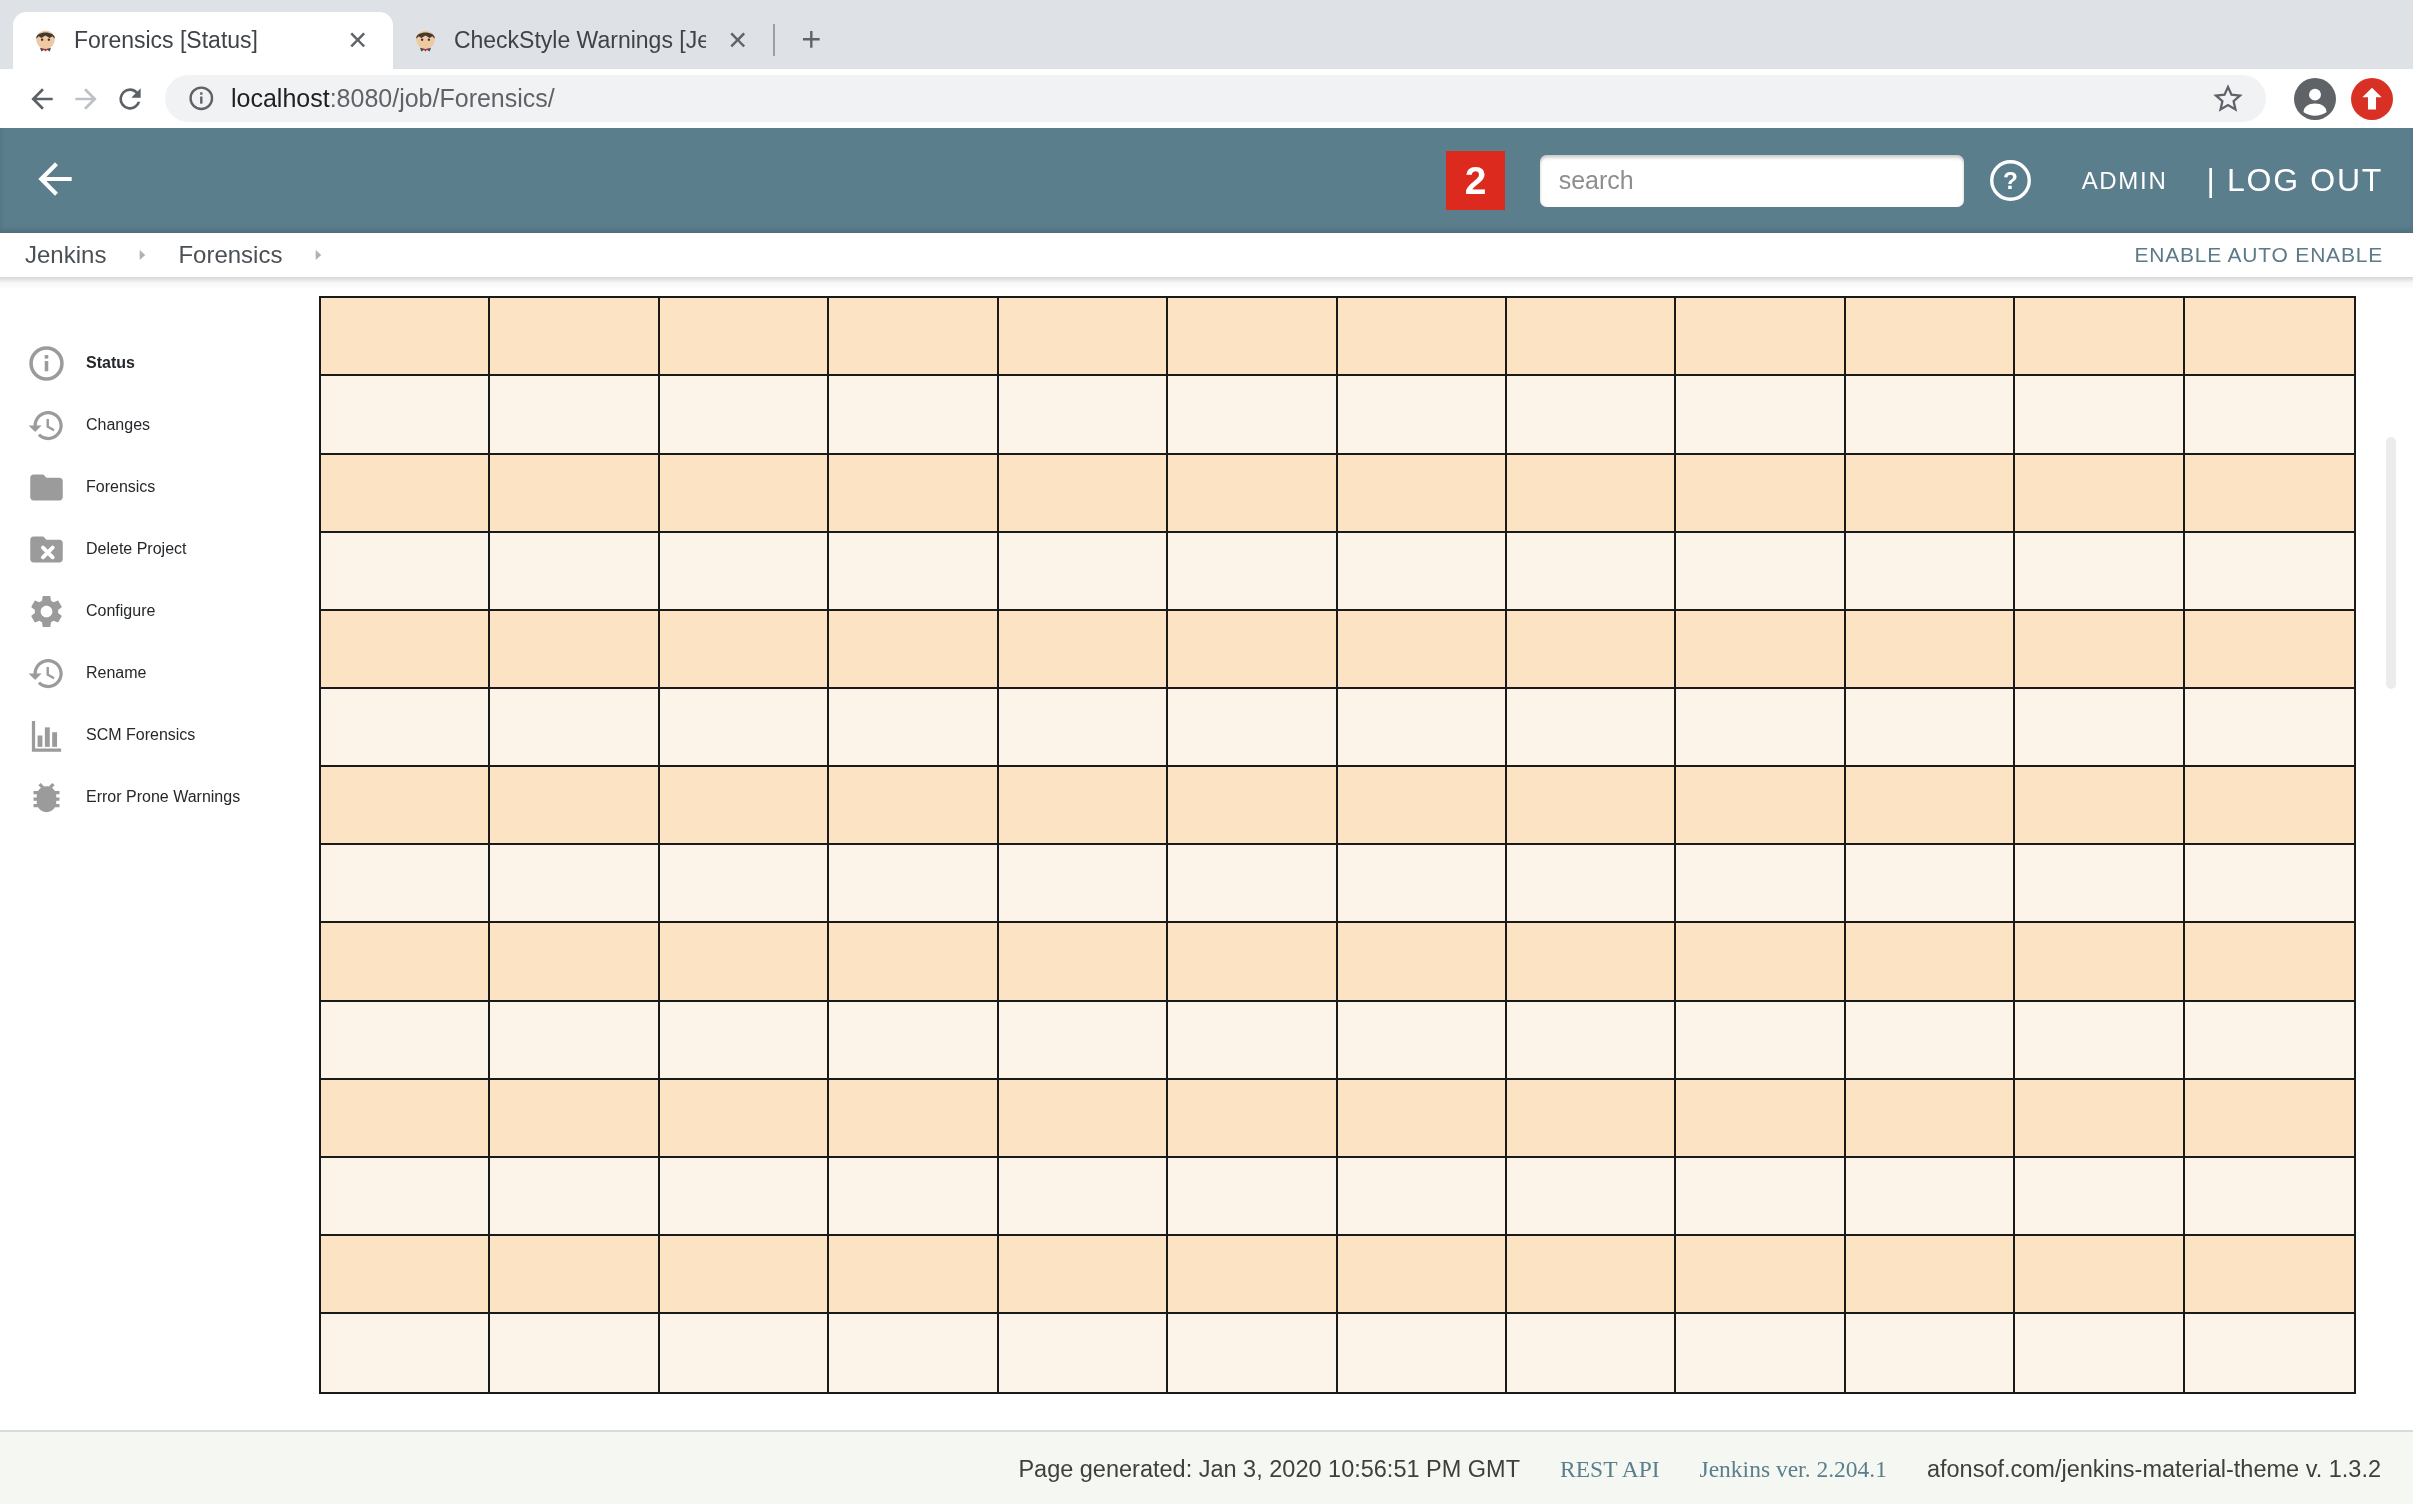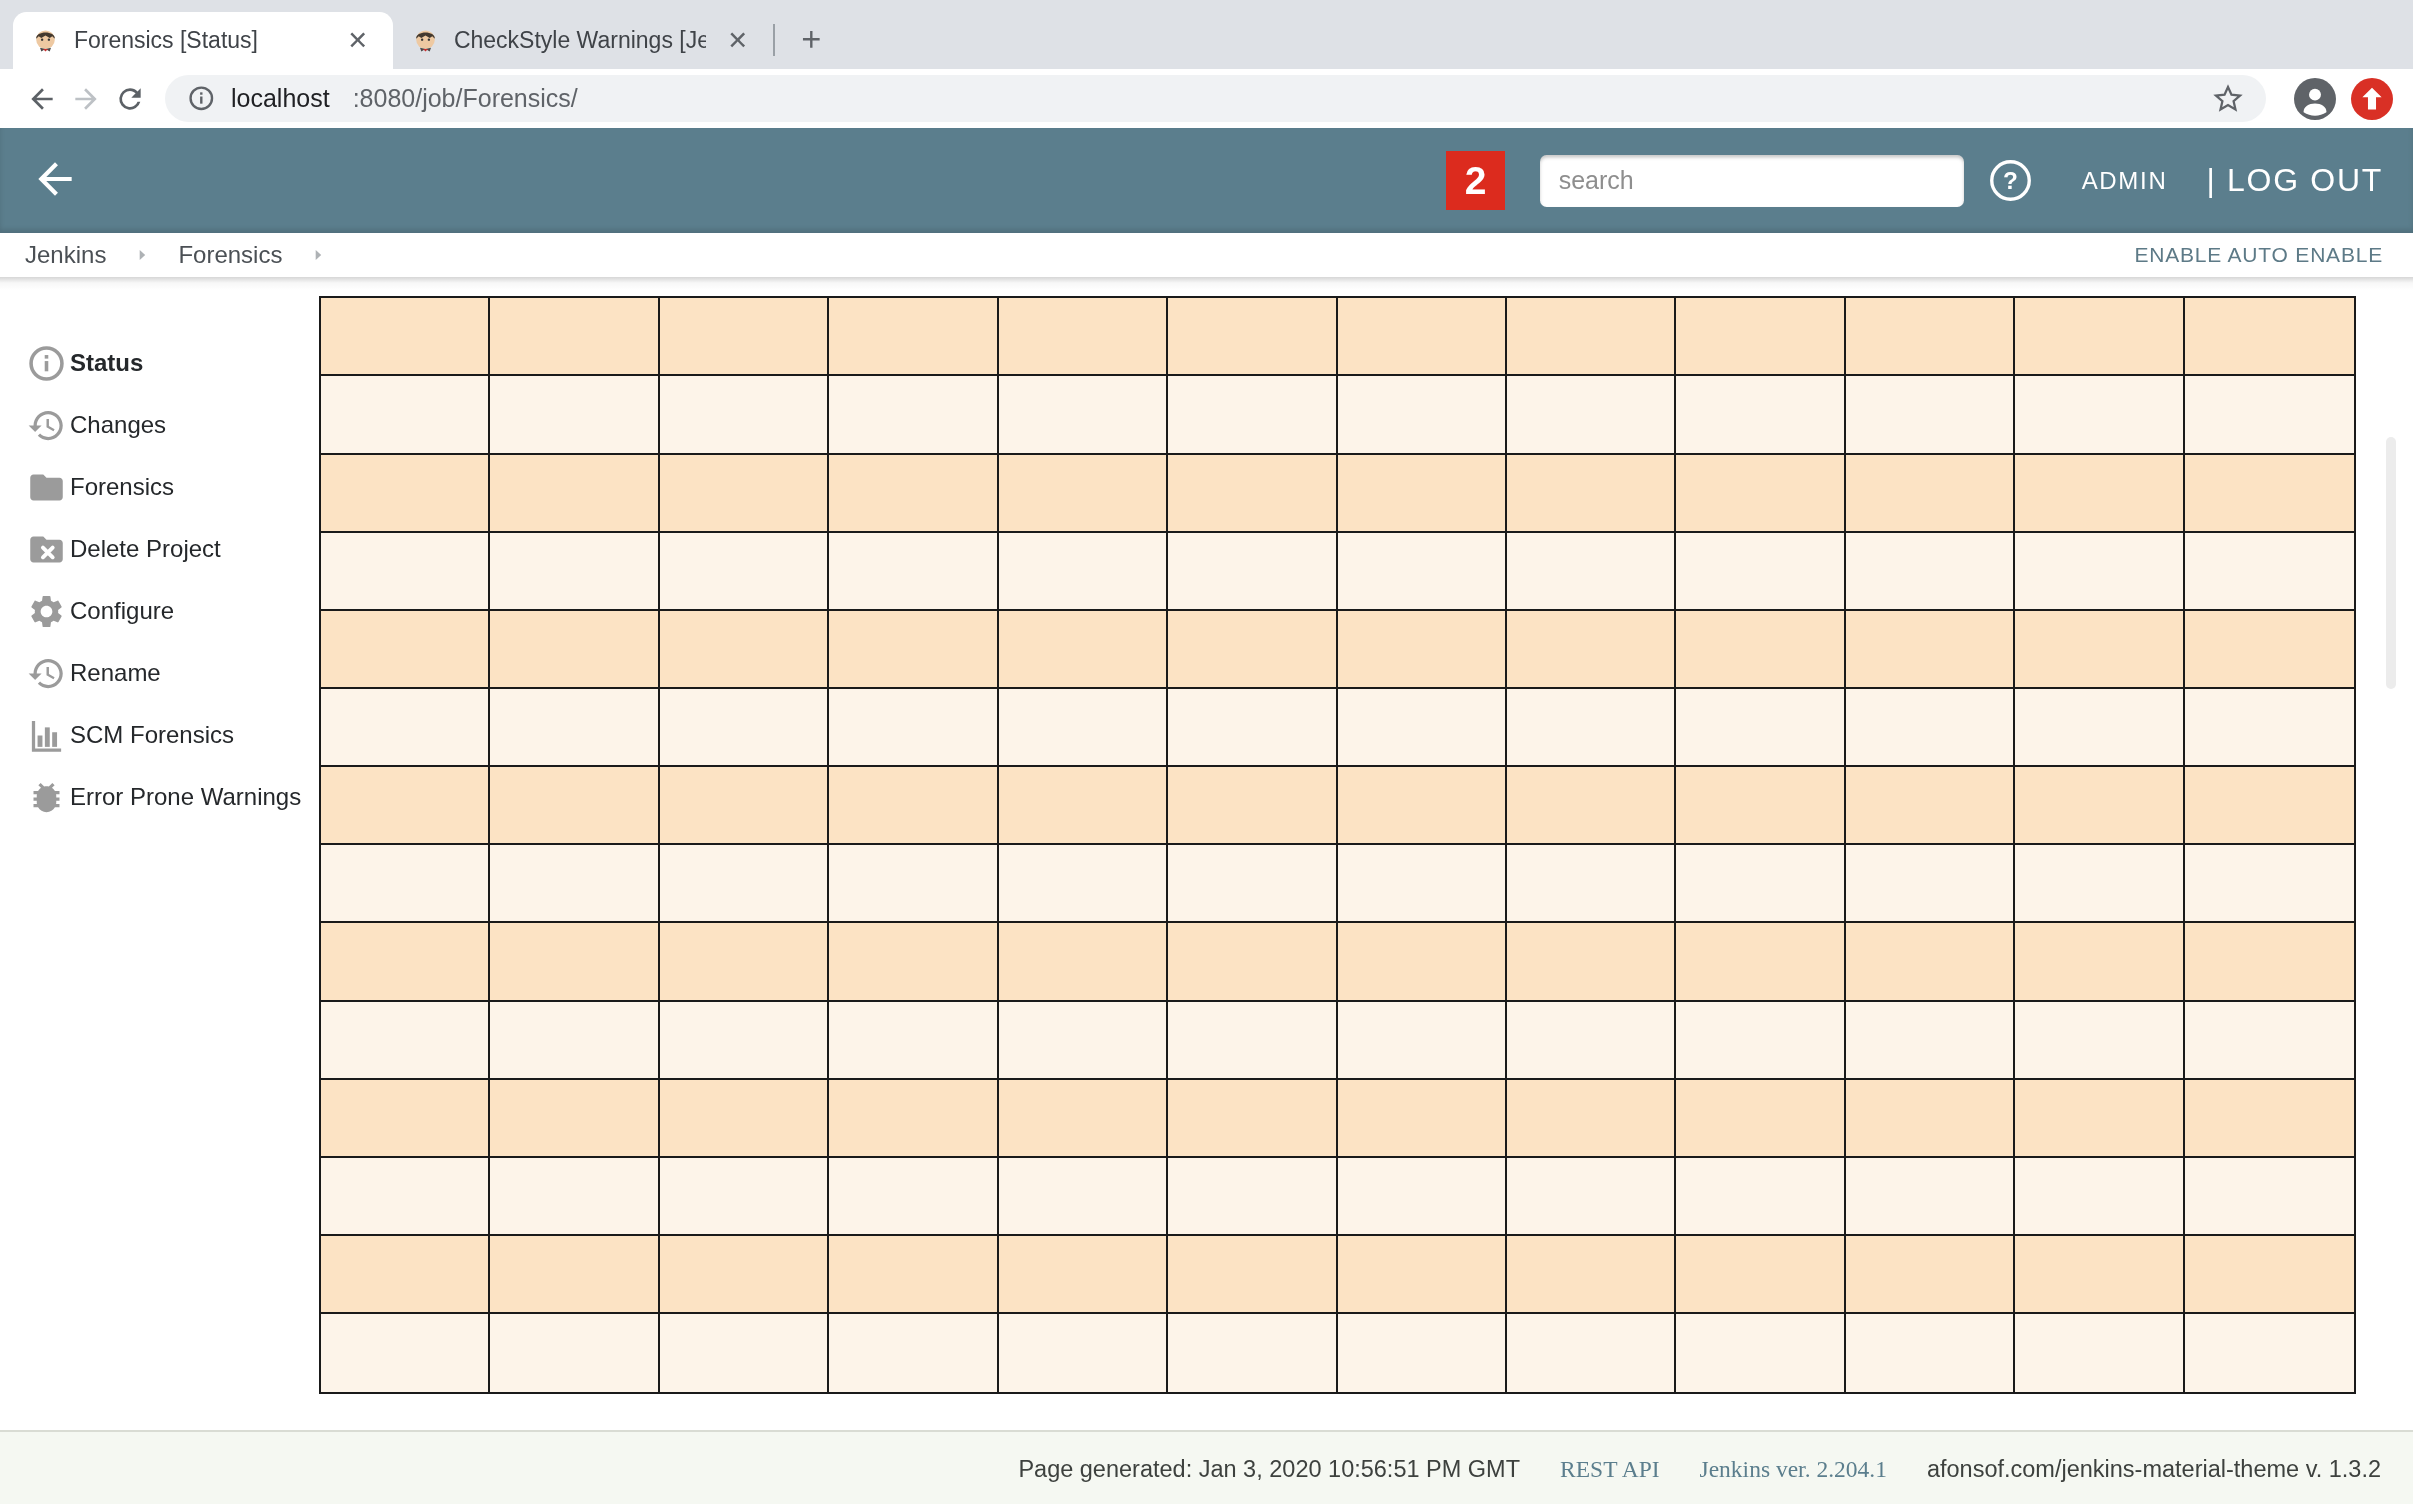--- a/index.html
+++ b/index.html
@@ -18,21 +18,21 @@
             align-self: center; margin-top: 10px; margin-left: 11.8px; border-radius: 50%; }
   .favicon { width: 27px; height: 27px; flex: 0 0 27px; }
 
   .toolbar { height: 59px; background: #fff; display: flex; align-items: center; padding: 0 20px; }
   .navbtn { width: 44px; height: 44px; display: flex; align-items: center; justify-content: center; border-radius: 50%; }
   .navbtn svg { width: 32px; height: 32px; }
   .urlpill { flex: 1; height: 47px; background: #f0f2f4; border-radius: 23.5px; display: flex; align-items: center;
              padding: 0 22px; margin: 0 13.4px; font-size: 25px; }
   .urlpill .info-i { width: 28.6px; height: 28.6px; margin-right: 15px; }
   .url-host { color: #202124; }
-  .url-path { color: #5f6368; margin-left: 23px; }
+  .url-path { color: #5f6368; }
   .url-star { margin-left: auto; width: 32px; height: 32px; }
   .chromebtn { width: 42px; height: 42px; margin-left: 15px; }
   .chromebtn svg { width: 100%; height: 100%; }
 
   
   .jheader { height: 105px; background: var(--header-bg, #5b7e8d); display: flex; align-items: center;
              padding: 0 30px; box-shadow: inset 0 -3.4px 5px rgba(0,0,0,.12); }
   .jback svg { width: 50px; height: 50px; }
   .hright { margin-left: auto; display: flex; align-items: center; }
   .badge { width: 59px; height: 59px; background: var(--badge-bg, #dc2b1e); color: #fff; font-size: 39px;
@@ -51,21 +51,21 @@
   .crumb { cursor: pointer; }
   .crumb-sep { width: 22px; height: 22px; margin: 0 25px; }
   .autorefresh { margin-left: auto; font-size: 21px; color: #5d7a87; letter-spacing: 0.8px; }
 
   
   .content { position: relative; height: 1153px; background: #fff; }
   .crumb-shadow { position: absolute; top: 0; left: 0; right: 0; height: 13.4px;
                   background: linear-gradient(rgba(0,0,0,.16), rgba(0,0,0,.03) 45%, rgba(0,0,0,0)); }
 
   .sidebar { position: absolute; left: 27px; top: 55px; width: 286px; }
-  .side-item { display: flex; align-items: center; gap: 4px; height: 62px; font-size: 24px; color: #25282b; cursor: pointer; }
+  .side-item { display: flex; align-items: center; gap: 20px; height: 62px; font-size: 16px; color: #25282b; cursor: pointer; }
   .side-item svg { width: 39px; height: 39px; color: #9b9b9b; flex: 0 0 39px; }
   .side-item.active .side-label { font-weight: bold; }
 
   .grid { position: absolute; left: 319px; top: 19.3px; width: 2037px; height: 1098px;
           border: 2.5px solid var(--tbl-border, #1a1a1a); display: grid; }
   .grid-row { display: grid; }
   .grid-row:nth-child(odd) { background: var(--row-a, #fce3c4); }
   .grid-row:nth-child(even) { background: var(--row-b, #fdf4e9); }
   .grid-cell { border-right: 2.5px solid var(--tbl-border, #1a1a1a); border-bottom: 2.5px solid var(--tbl-border, #1a1a1a); }
   .grid-cell:last-child { border-right: none; }

